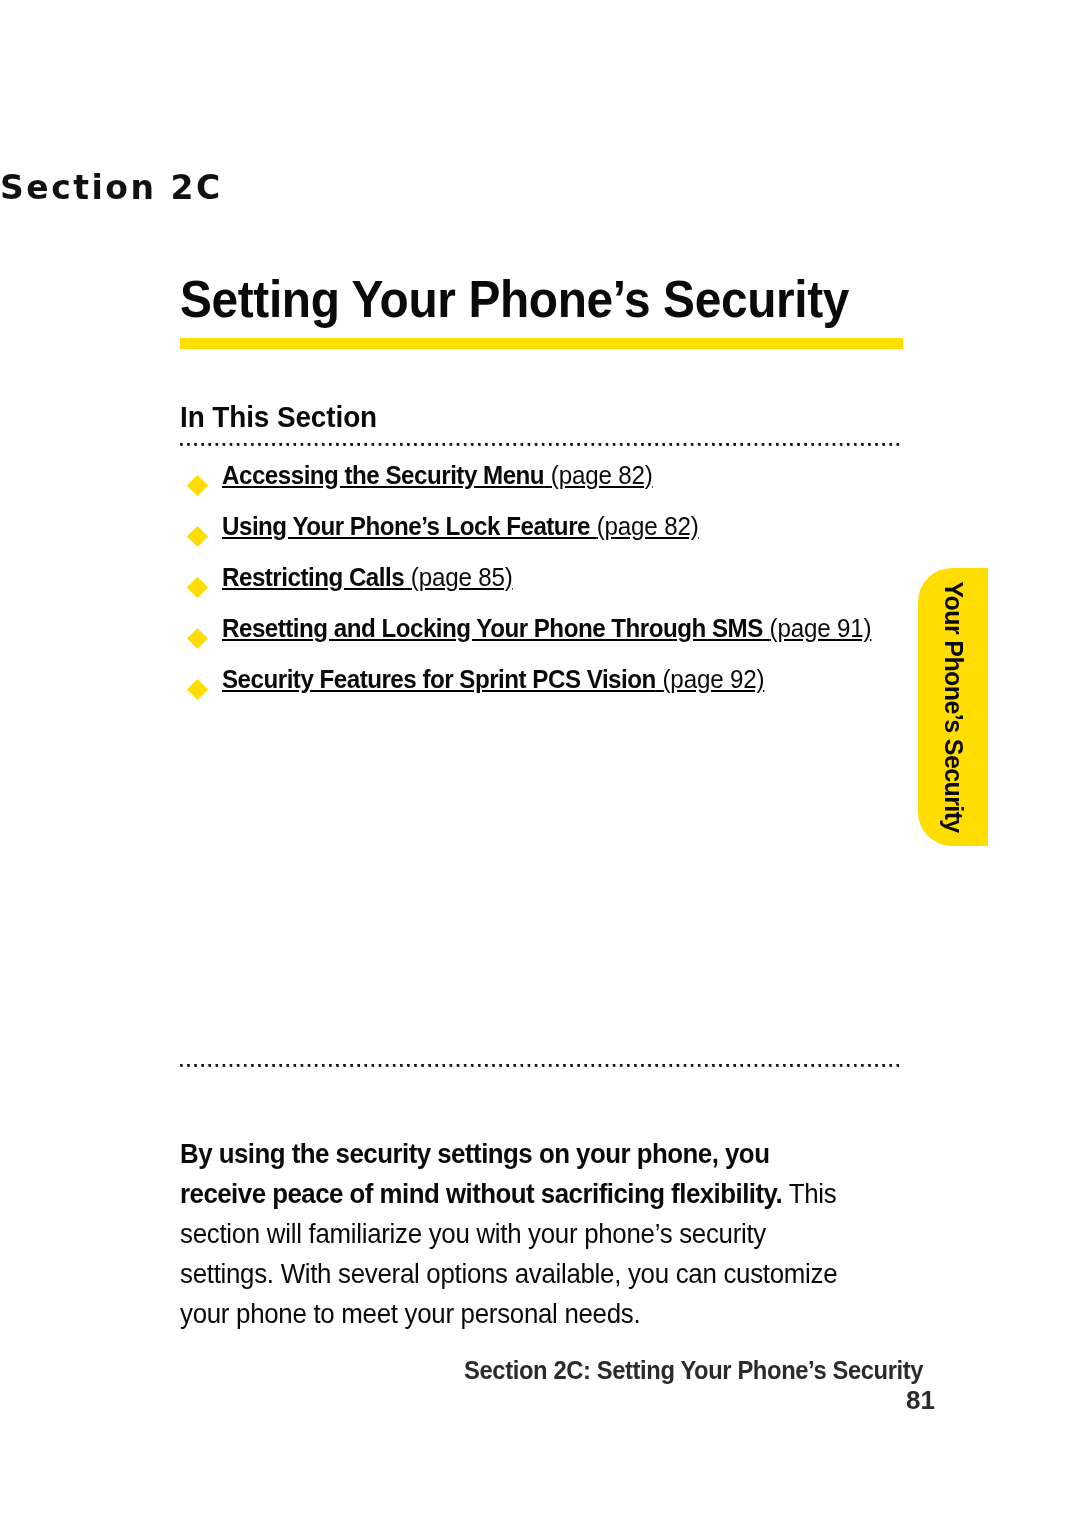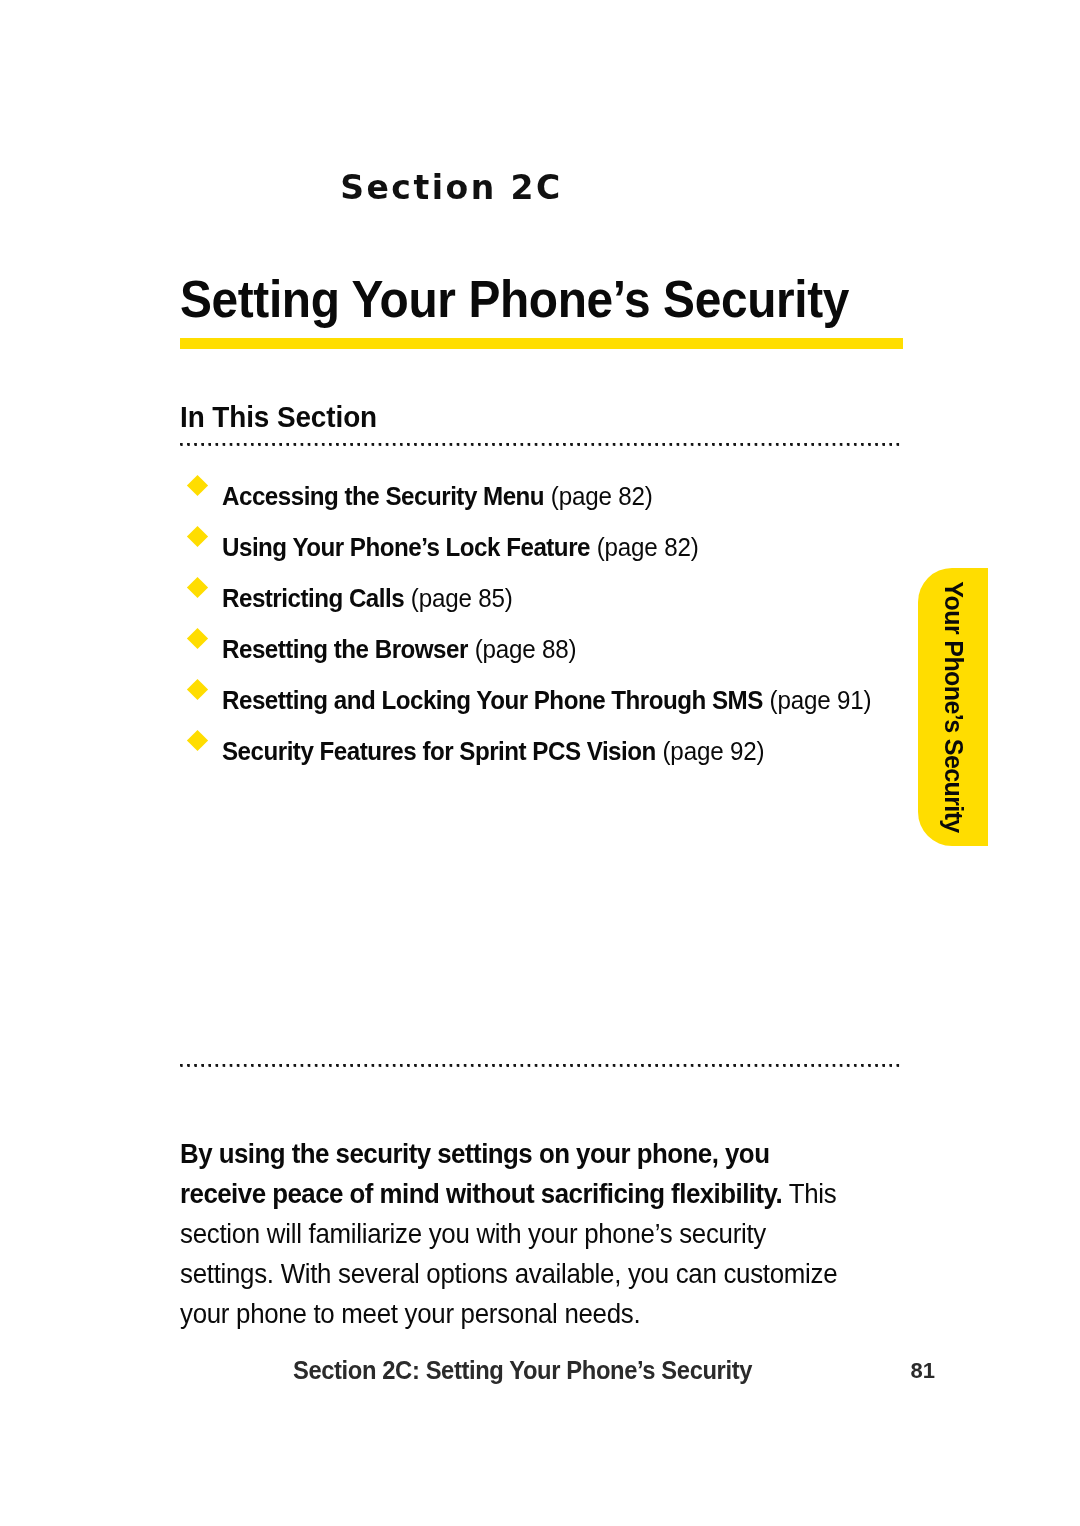--- a/index.html
+++ b/index.html
@@ -22,21 +22,21 @@
     position: absolute;
     inset: 0;
   }
 
   
   .section-eyebrow {
     position: absolute;
     left: 0;
     top: 168px;
     width: 903px;
-    text-align: center;
+    text-align: left;
     font-family: "DejaVu Sans", sans-serif;
     font-weight: bold;
     font-size: 33px;
     letter-spacing: 2.5px;
     color: #111111;
     white-space: nowrap;
   }
 
   
   .title-block {
@@ -99,21 +99,22 @@
     width: 730px;
     list-style: none;
     margin: 0;
     padding: 0;
   }
   .toc-item {
     position: relative;
     height: 51px;
     padding-left: 42px;
     display: flex;
-    align-items: flex-end;
+    align-items: flex-start;
+    text-decoration: underline;
   }
   .toc-bullet {
     position: absolute;
     left: 10px;
     top: 50%;
     width: 15px;
     height: 15px;
     margin-top: -8px;
     background: #ffdd00;
     transform: rotate(45deg);
@@ -184,40 +185,41 @@
     white-space: nowrap;
   }
 
   
   .footer {
     position: absolute;
     left: 180px;
     top: 1356px;
     width: 755px;
     display: flex;
-    align-items: center;
+    align-items: flex-end;
+    flex-direction: column;
   }
   .footer-title {
     flex: 1 1 auto;
     text-align: center;
     font-family: "Liberation Sans Narrow", "Liberation Sans", sans-serif;
     font-weight: bold;
     font-size: 25px;
     letter-spacing: -0.4px;
     color: #2b2b2b;
     transform: scaleX(0.95);
     white-space: nowrap;
   }
   .footer-page {
     flex: 0 0 auto;
     width: 70px;
     text-align: right;
     font-family: "Liberation Sans Narrow", "Liberation Sans", sans-serif;
     font-weight: bold;
-    font-size: 22px;
+    font-size: 26px;
     color: #2b2b2b;
   }
 </style>
 </head>
 <body>
 
 <div class="page">
 
   <div class="section-eyebrow">Section 2C</div>
 
@@ -238,24 +240,20 @@
       <li class="toc-item">
         <span class="toc-bullet"></span>
         <span class="toc-text"><span class="lbl">Using Your Phone’s Lock Feature</span> <span class="pg">(page 82)</span></span>
       </li>
       <li class="toc-item">
         <span class="toc-bullet"></span>
         <span class="toc-text"><span class="lbl">Restricting Calls</span> <span class="pg">(page 85)</span></span>
       </li>
       <li class="toc-item">
         <span class="toc-bullet"></span>
-        <span class="toc-text"><span class="lbl">Resetting the Browser</span> <span class="pg">(page 88)</span></span>
-      </li>
-      <li class="toc-item">
-        <span class="toc-bullet"></span>
         <span class="toc-text"><span class="lbl">Resetting and Locking Your Phone Through SMS</span> <span class="pg">(page 91)</span></span>
       </li>
       <li class="toc-item">
         <span class="toc-bullet"></span>
         <span class="toc-text"><span class="lbl">Security Features for Sprint PCS Vision</span> <span class="pg">(page 92)</span></span>
       </li>
     </ul>
 
   <div class="dotted-rule bottom"></div>
 

